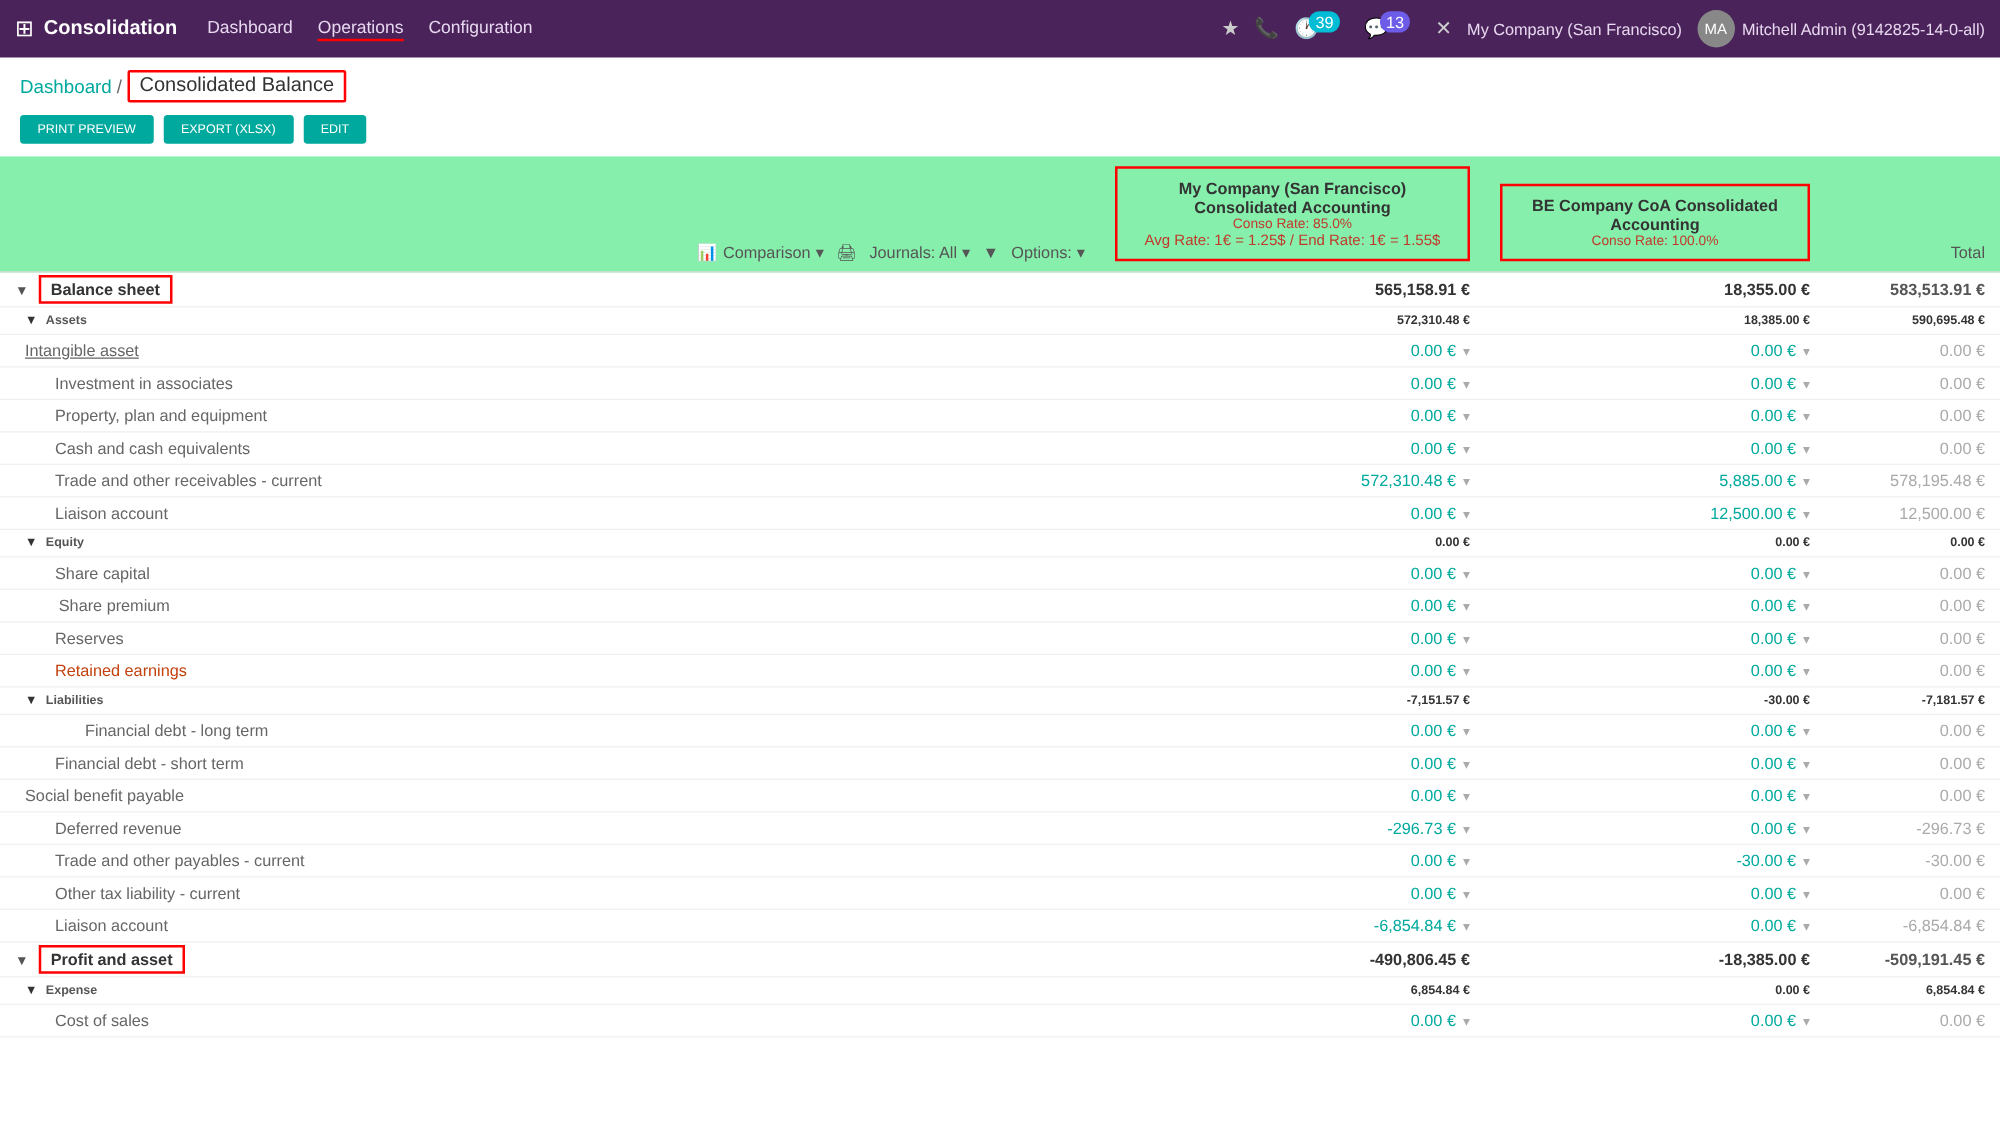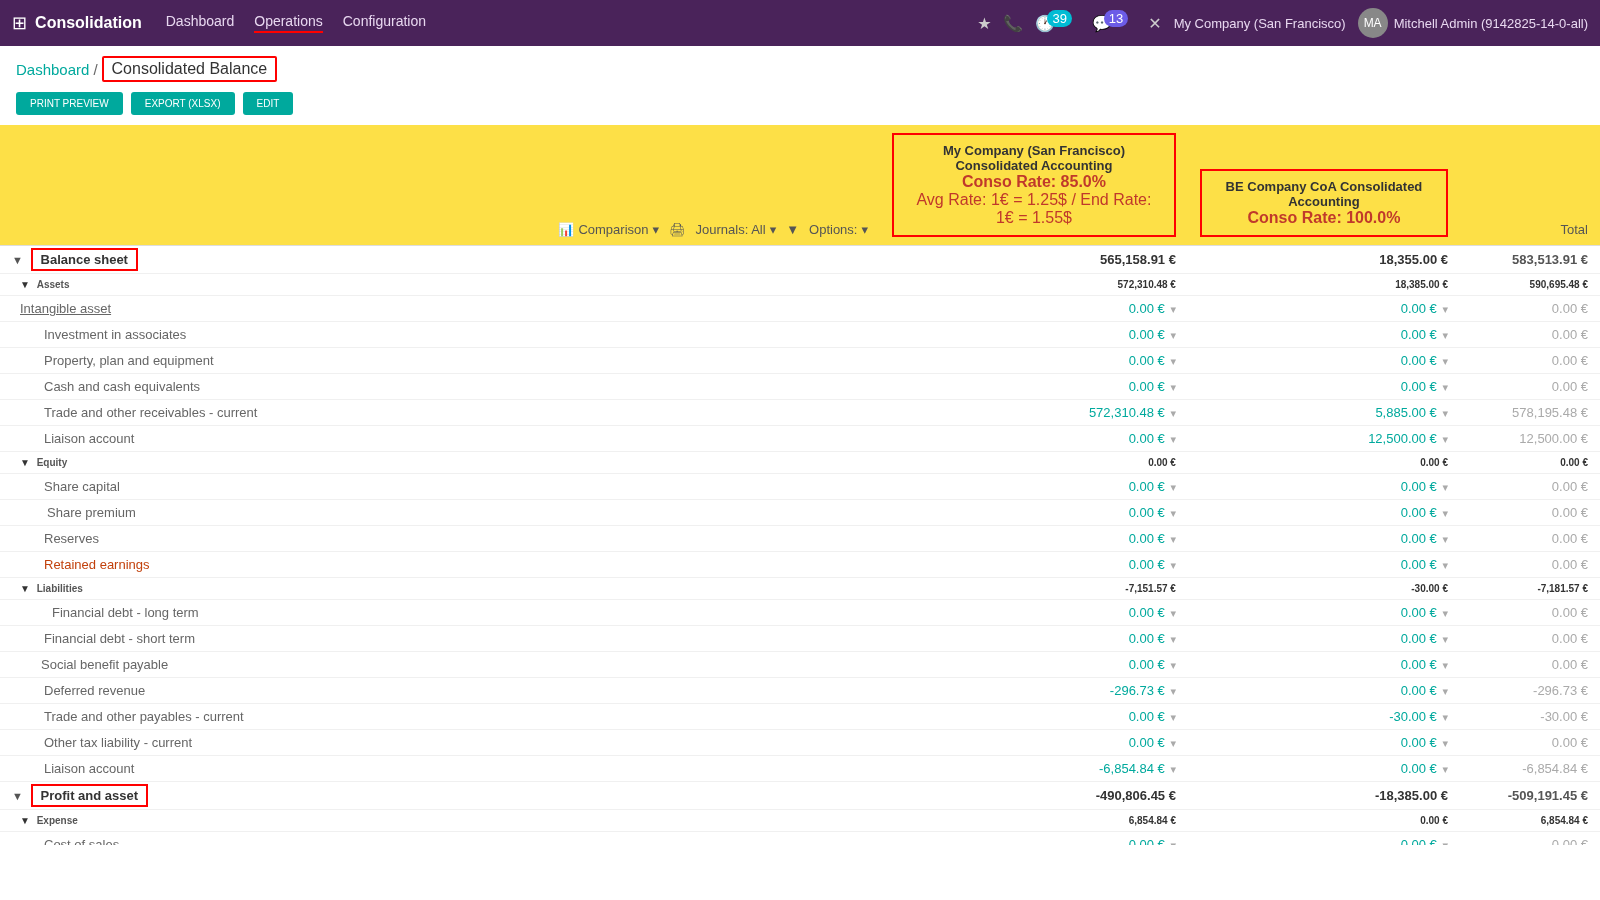--- a/index.html
+++ b/index.html
@@ -88,30 +88,30 @@
       font-size: 13px;
     }
 
     .company-col-header {
       border: 2px solid red;
       padding: 8px 12px;
       text-align: center;
       font-size: 13px;
     }
     .company-col-header .company-name { font-weight: 600; color: #333; }
-    .company-col-header .conso-rate { color: #c0392b; font-size: 16px; font-weight: bold; }
-    .company-col-header .avg-rate { color: #c0392b; font-size: 16px; }
+    .company-col-header .conso-rate { color: #c0392b; font-size: 11px; }
+    .company-col-header .avg-rate { color: #c0392b; font-size: 12px; }
 
     thead th {
       padding: 8px 12px;
       text-align: right;
       border-bottom: 1px solid #ddd;
       font-weight: 500;
       color: #555;
-      background: #fde047;
+      background: #86efac;
       vertical-align: bottom;
     }
     thead th.label-col { text-align: left; width: 55%; }
     thead th.company-col { min-width: 220px; }
     thead th.total-col { min-width: 140px; }
 
     tbody tr { border-bottom: 1px solid #f0f0f0; }
 
     td { padding: 5px 12px; vertical-align: middle; }
     td.label-col { text-align: left; }
@@ -363,21 +363,21 @@
         <tr class="group-row indent-1">
       <td class="label-col" style="padding-left:20px;">
         <span class="expand-arrow">▼</span>
         <strong>Liabilities</strong>
       </td>
       <td class="value-col">-7,151.57 €</td>
       <td class="value-col">-30.00 €</td>
       <td class="total-col">-7,181.57 €</td>
     </tr>
         <tr class="indent-2">
-        <td class="label-col" style="padding-left:52px; color:#666;">Financial debt - long term</td>
+        <td class="label-col" style="padding-left:68px; color:#666;">Financial debt - long term</td>
         <td class="value-col">
           <span class="teal-val">0.00 €</span>
           <span class="dropdown-arrow">▾</span>
         </td>
         <td class="value-col">
           <span class="teal-val">0.00 €</span>
           <span class="dropdown-arrow">▾</span>
         </td>
         <td class="total-col" style="color:#aaa;">0.00 €</td>
       </tr>
@@ -387,21 +387,21 @@
           <span class="teal-val">0.00 €</span>
           <span class="dropdown-arrow">▾</span>
         </td>
         <td class="value-col">
           <span class="teal-val">0.00 €</span>
           <span class="dropdown-arrow">▾</span>
         </td>
         <td class="total-col" style="color:#aaa;">0.00 €</td>
       </tr>
         <tr class="indent-2">
-        <td class="label-col" style="padding-left:41px; color:#666;margin-top:38px;">Social benefit payable</td>
+        <td class="label-col" style="padding-left:20px; color:#666;margin-top:38px;">Social benefit payable</td>
         <td class="value-col">
           <span class="teal-val">0.00 €</span>
           <span class="dropdown-arrow">▾</span>
         </td>
         <td class="value-col">
           <span class="teal-val">0.00 €</span>
           <span class="dropdown-arrow">▾</span>
         </td>
         <td class="total-col" style="color:#aaa;">0.00 €</td>
       </tr>

